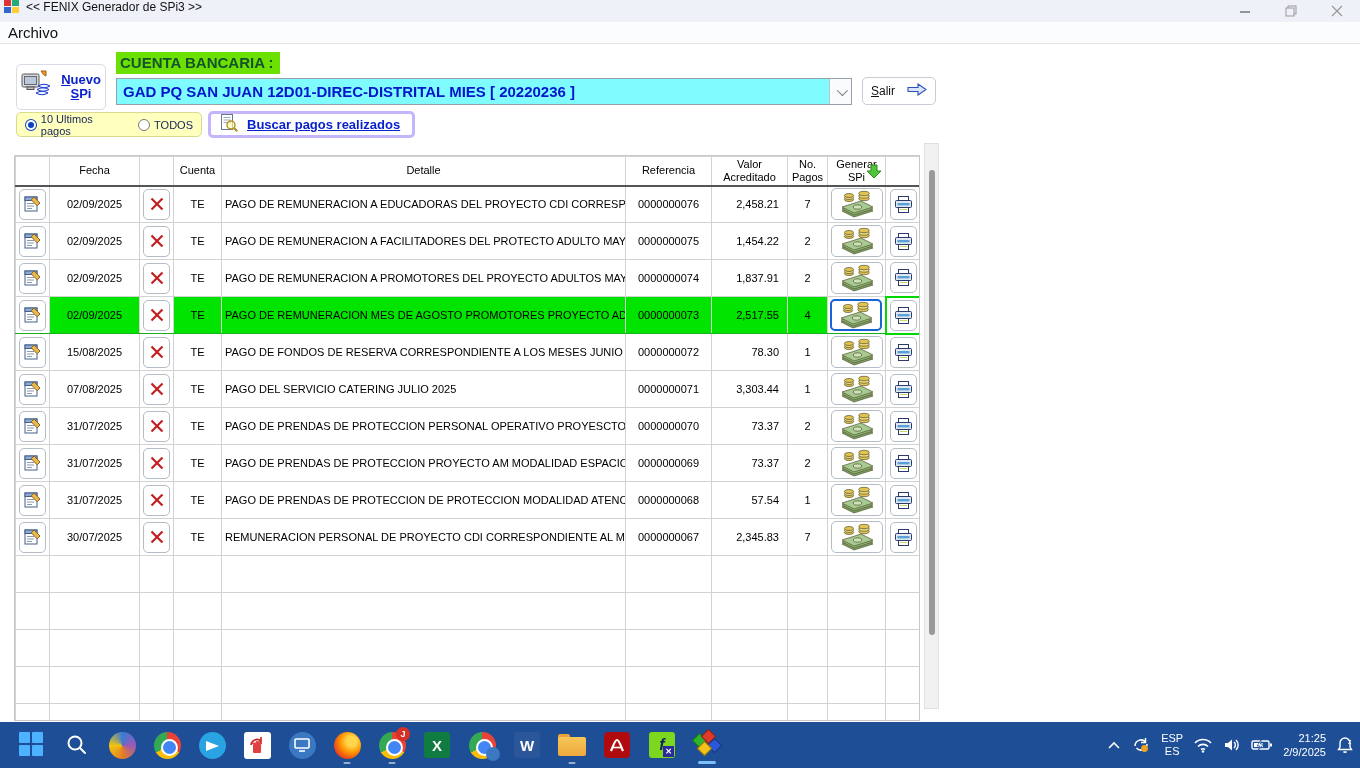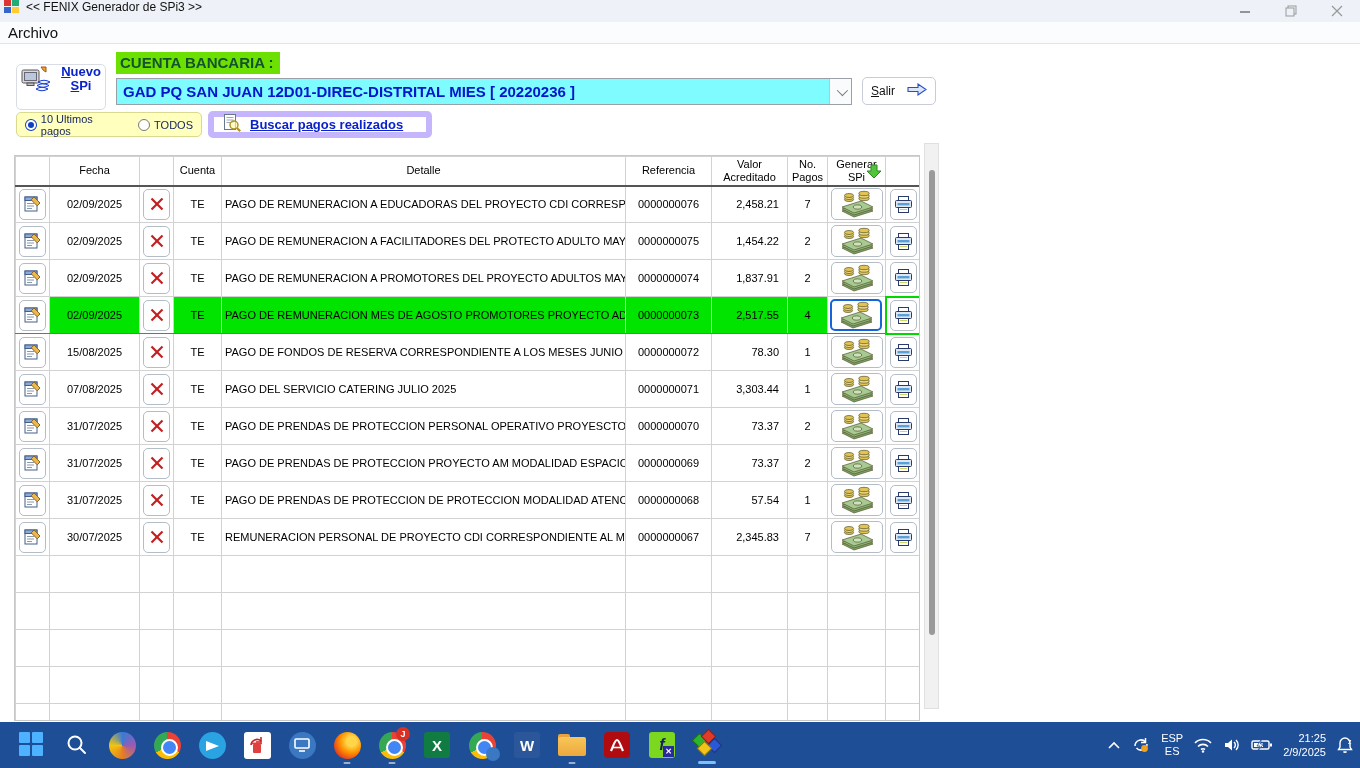--- a/index.html
+++ b/index.html
@@ -16,42 +16,42 @@
   .win-controls { position:absolute; right:0; top:0; height:22px; display:flex; }
   .win-btn { width:46px; height:22px; display:flex; align-items:center; justify-content:center; color:#888; font-size:13px; }
   .win-btn svg { display:block; }
 
   
   .menubar { position:absolute; left:0; top:22px; width:1360px; height:22px; background:#fbfcfe; border-bottom:1px solid #e3e3e3; display:flex; align-items:center; }
   .menu-item { font-size:15px; color:#111; padding:0 8px; }
 
   
   .content { position:absolute; left:0; top:44px; width:1360px; height:678px; background:#fff; }
-  .nuevo-btn { position:absolute; left:16px; top:20px; width:90px; height:46px; background:#fff; border:1px solid #d8dce4; border-radius:5px; display:flex; justify-content:center; gap:4px; cursor:pointer; }
+  .nuevo-btn { position:absolute; left:16px; top:20px; width:90px; height:46px; background:#fff; border:1px solid #d8dce4; border-radius:5px; display:flex; align-items:center; justify-content:center; gap:4px; cursor:pointer; }
   .nuevo-label { color:#0a22cc; font-weight:bold; font-size:13px; line-height:14px; text-align:center; }
   .nuevo-label span { display:block; }
   .nuevo-label span::first-letter { text-decoration:underline; }
 
   .cuenta-label { position:absolute; left:116px; top:8px; background:#6ce000; color:#14532d; font-weight:bold; font-size:15px; padding:2px 6px 3px 4px; }
   .combo { position:absolute; left:116px; top:34px; width:736px; height:27px; background:#7efcff; border:1px solid #9aa0a8; display:flex; align-items:center; }
   .combo-text { flex:1; color:#0015cc; font-weight:bold; font-size:15px; padding-left:6px; white-space:nowrap; overflow:hidden; }
   .combo-arrow { width:22px; height:100%; border-left:1px solid #c0c4ca; background:#fafbfc; display:flex; align-items:center; justify-content:center; }
   .chev-down { width:8px; height:8px; border-right:1.5px solid #777; border-bottom:1.5px solid #777; transform:rotate(45deg) translateY(-2px); }
 
   .salir-btn { position:absolute; left:862px; top:33px; width:74px; height:28px; background:#fff; border:1px solid #c8ccd4; border-radius:5px; display:flex; align-items:center; justify-content:center; gap:12px; cursor:pointer; }
   .salir-label { font-size:12px; color:#111; display:block; }
   .salir-label::first-letter { text-decoration:underline; }
 
   .radio-box { position:absolute; left:16px; top:68px; width:186px; height:25px; background:#ffffbe; border:1px solid #d9d98f; border-radius:5px; display:flex; align-items:center; padding:0 8px; gap:14px; }
   .radio-item { display:flex; align-items:center; gap:4px; font-size:11px; color:#13235b; }
   .radio-circ { width:12px; height:12px; border-radius:50%; background:#fff; border:1px solid #7a7a7a; position:relative; }
   .radio-circ.sel { border:1px solid #1040c0; }
   .radio-circ.sel::after { content:""; position:absolute; left:2px; top:2px; width:6px; height:6px; border-radius:50%; background:#1040c0; }
 
-  .buscar-btn { position:absolute; left:208px; top:67px; width:224px; height:27px; background:#fff; border:6px solid #c4b5fd; border-radius:5px; display:flex; align-items:center; justify-content:flex-start; gap:8px; padding-left:8px; cursor:pointer; }
+  .buscar-btn { position:absolute; left:208px; top:67px; width:207px; height:27px; background:#fff; border:3px solid #c4b5fd; border-radius:5px; display:flex; align-items:center; justify-content:flex-start; gap:8px; padding-left:8px; cursor:pointer; }
   .buscar-label { color:#0a22cc; font-weight:bold; font-size:13px; text-decoration:underline; }
 
   
   .grid-wrap { position:absolute; left:14px; top:111px; width:906px; height:566px; overflow:hidden; border:1px solid #c8c8c8; }
   table.grid { border-collapse:collapse; table-layout:fixed; width:906px; }
   table.grid td, table.grid th { border:1px solid #d2d2d2; overflow:hidden; padding:0; font-size:11px; color:#000; background:#fff; }
   table.grid th { height:29px; font-weight:normal; line-height:13px; border-bottom:2px solid #555; }
   th.b { font-weight:bold; position:relative; }
   tr.data-row td { height:37px; }
   tr.empty-row td { height:37px; }

